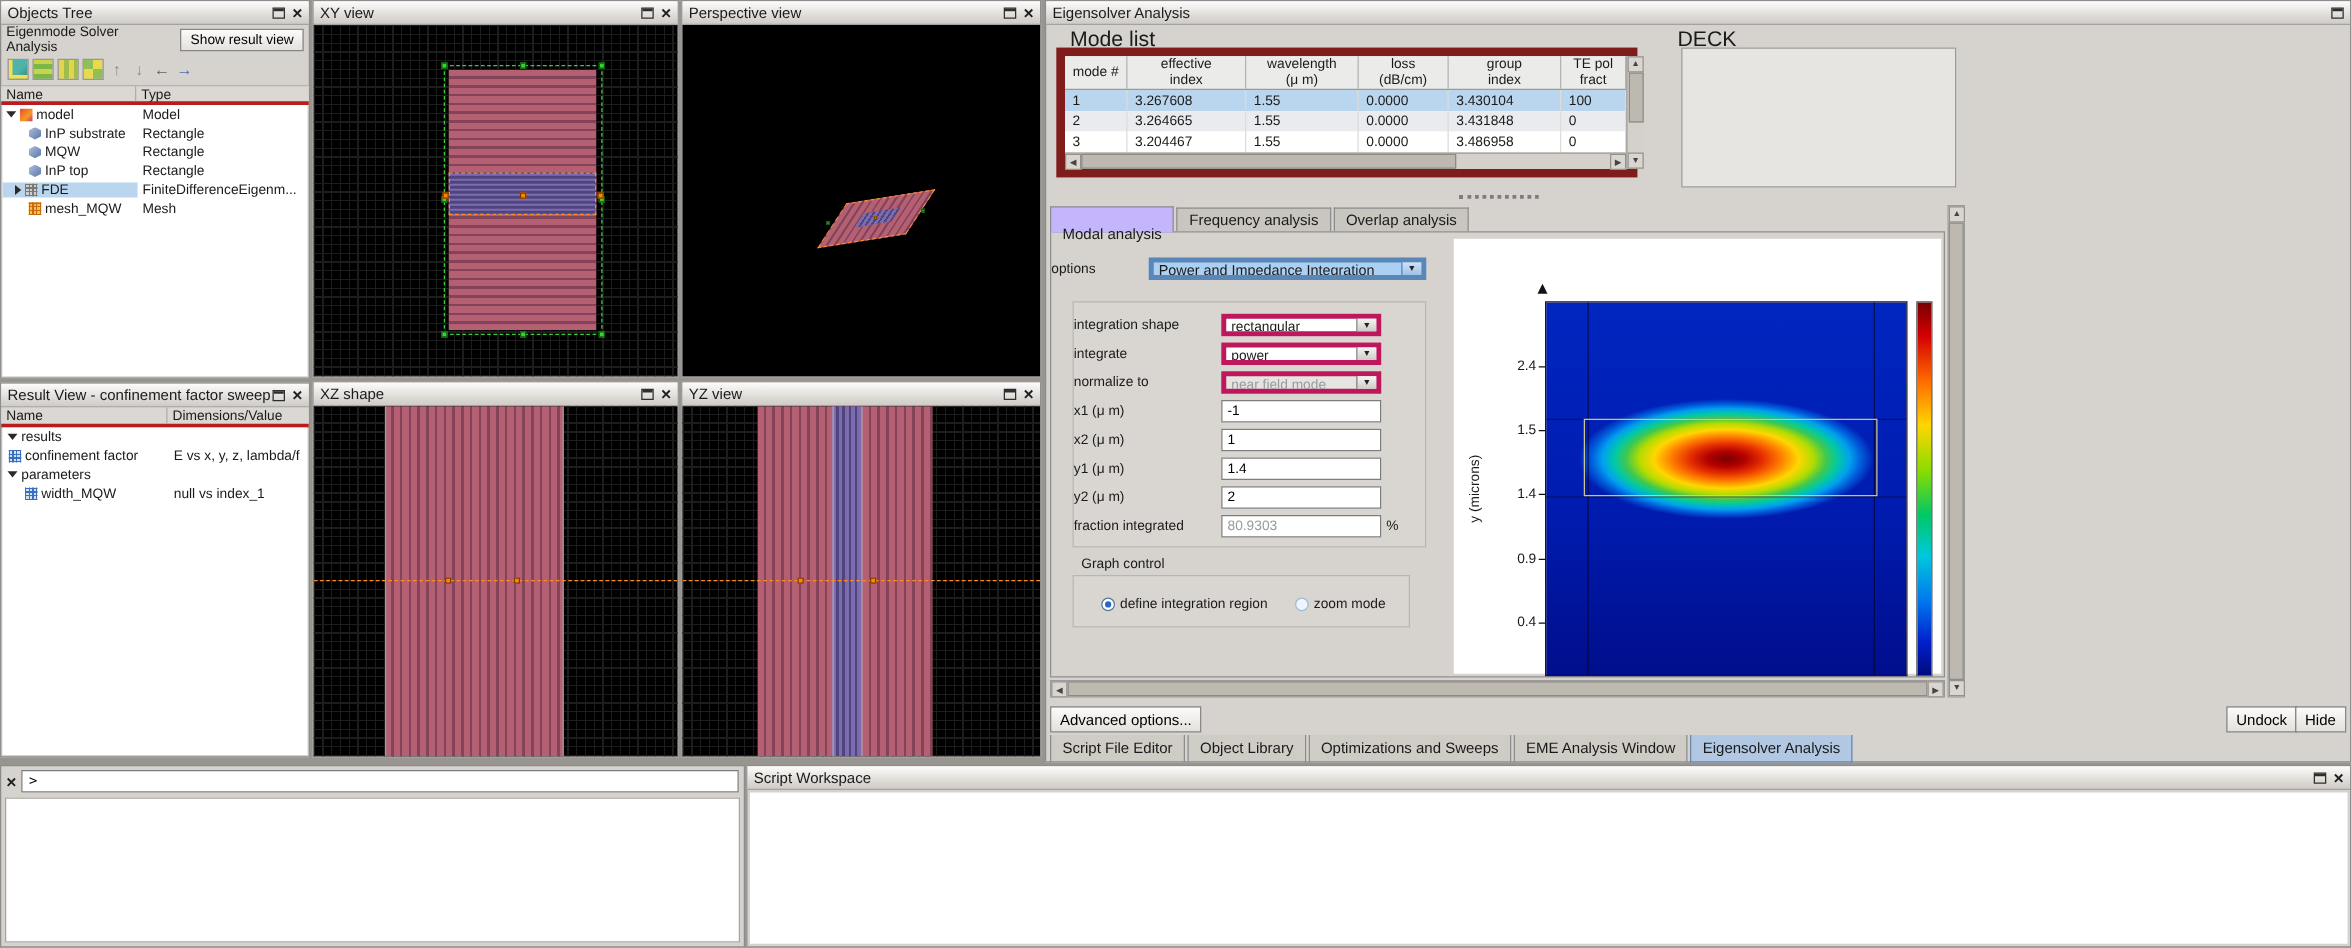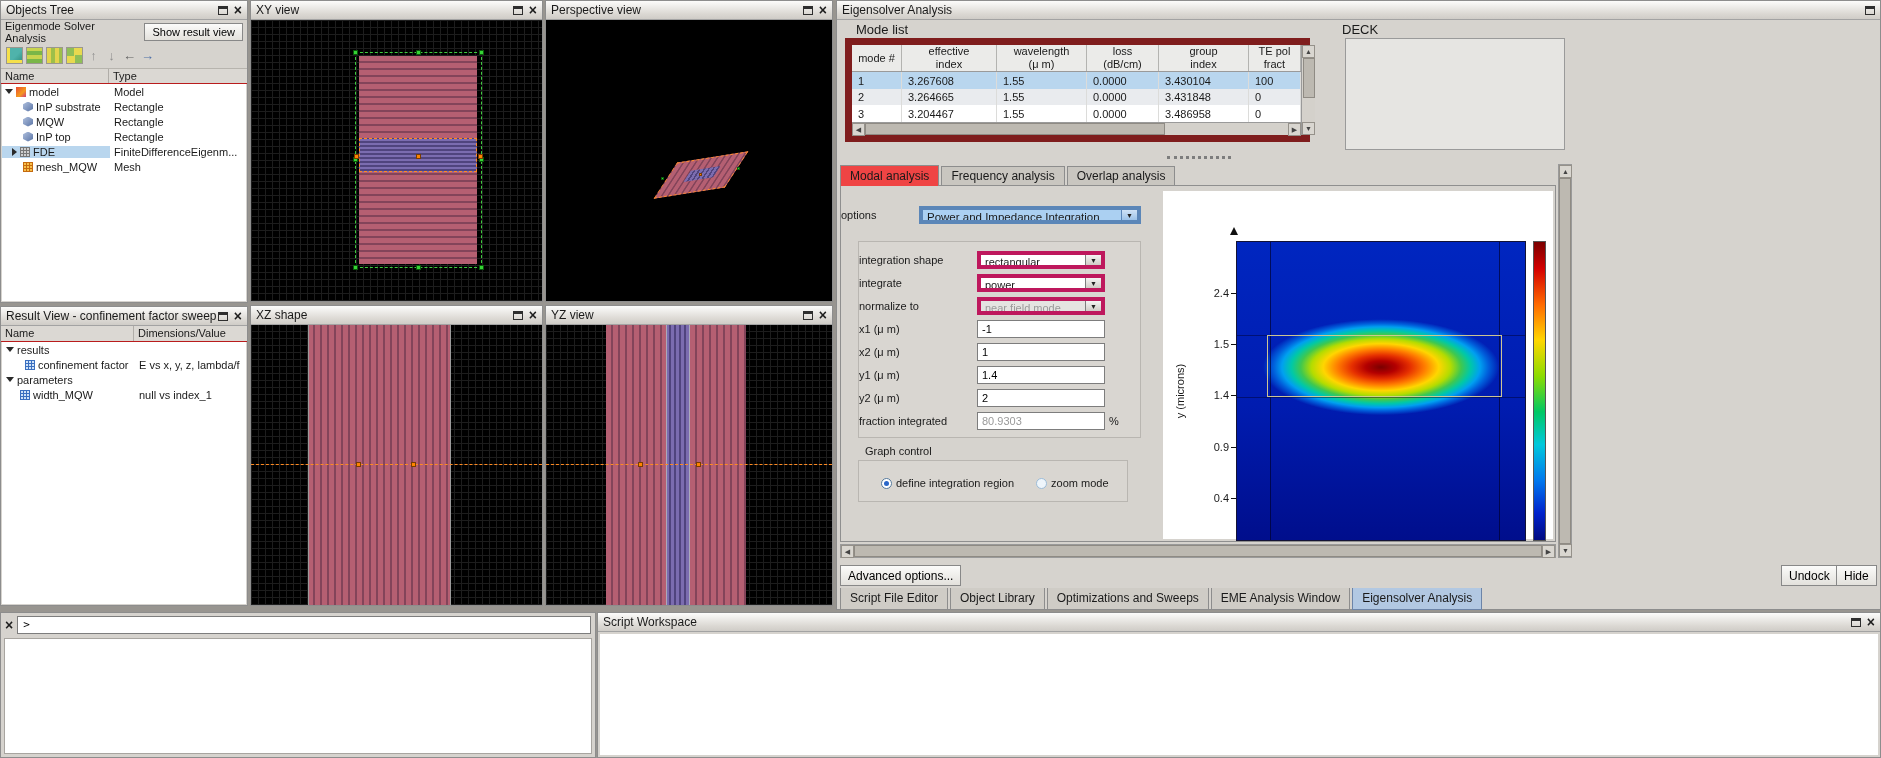--- a/index.html
+++ b/index.html
@@ -6,35 +6,35 @@
 body{width:1881px;height:758px;position:relative;overflow:hidden;background:#989590;
      font-family:"Liberation Sans",sans-serif;color:#1a1a1a;font-size:12px}
 .panel{position:absolute;background:#d6d3ce;border:1px solid #8d8d8d}
 .tb{height:19px;background:linear-gradient(#fcfcfb,#dcd9d4 70%,#cfccc7);border-bottom:1px solid #a3a3a3;
     display:flex;align-items:center;padding:0 5px;font-size:12px}
 .tb-t{flex:1;white-space:nowrap;overflow:hidden}
 .tbi{display:flex;align-items:center;gap:6px}
 .ico-undock{width:10px;height:9px;border:1px solid #2e2e2e;position:relative;display:inline-block}
 .ico-undock::before{content:"";position:absolute;left:0;right:0;top:0;height:2px;background:#2e2e2e}
 .ico-close{font-size:14px;line-height:10px;color:#1e1e1e;font-weight:bold}
-.lbl{position:absolute;font-size:13px;white-space:nowrap}
+.lbl{position:absolute;font-size:17px;white-space:nowrap}
 .btn{font-size:11px;padding:2px 7px;background:linear-gradient(#fbfbfa,#e3e1dc);border:1px solid #888;
      font-family:inherit;white-space:nowrap}
 
 .subhead{height:23px;display:flex;align-items:center;gap:4px;padding:0 4px;font-size:11px}
 .subhead .sp{flex:1}
 .ttoolbar{height:25px;display:flex;align-items:center;gap:3px;padding:0 5px}
 .tico{width:17px;height:17px;border:1px solid #9a978f;display:inline-block}
 .tico.i1{background:linear-gradient(135deg,#4fb3ab 55%,#2e8d7f);box-shadow:inset 3px -3px 0 #f5e04a}
 .tico.i2{background:repeating-linear-gradient(0deg,#7ab648 0 4px,#c8d44e 4px 8px)}
 .tico.i3{background:repeating-linear-gradient(90deg,#e3d44d 0 4px,#9dbf4a 4px 8px)}
 .tico.i4{background:conic-gradient(#e8d94f 0 25%,#8fbf57 0 50%,#e8d94f 0 75%,#8fbf57 0)}
 .tarrow{font-size:13px;font-weight:bold;color:#8e8e8e;width:15px;text-align:center}
 .tarrow.dk{color:#5f5f5f}.tarrow.bl{color:#4d6fa8}
-.colhead{height:16px;display:flex;font-size:11px;background:#dbd8d3;border-top:1px solid #b7b4ae;border-bottom:1px solid #b91c1c}
+.colhead{height:16px;display:flex;font-size:11px;background:#dbd8d3;border-top:1px solid #b7b4ae;border-bottom:3px solid #b91c1c}
 .colhead span{padding:1px 4px}
 .treebody{position:absolute;left:1px;right:1px;bottom:1px;background:#fff;overflow:hidden}
 .trow{display:flex;height:15px;align-items:center;font-size:11px}
 .tname{display:flex;align-items:center;gap:3px;overflow:hidden;white-space:nowrap}
 .ttype{flex:1;padding-left:4px;white-space:nowrap;overflow:hidden}
 .trow.sel .tname{background:#b9d6ee}
 .exp-d{width:0;height:0;border-left:4px solid transparent;border-right:4px solid transparent;border-top:5px solid #2a2a2a;display:inline-block}
 .exp-r{width:0;height:0;border-top:4px solid transparent;border-bottom:4px solid transparent;border-left:5px solid #2a2a2a;display:inline-block}
 .oi{width:10px;height:10px;display:inline-block;flex:none}
 .oi.model{background:linear-gradient(135deg,#e84a35,#f59a1e 60%,#cf3a7a)}
@@ -66,21 +66,21 @@
 .mt-row.sel{background:#b9d6ee}.mt-row.alt{background:#e9ebee}
 .c0{width:50px}.c1{width:95px}.c2{width:90px}.c3{width:72px}.c4{width:90px}.c5{width:52px}
 .sbh{display:flex;height:13px;background:#d4d1cb;border-top:1px solid #9a9a9a;align-items:stretch}
 .sbv{width:14px;display:flex;flex-direction:column;border-left:1px solid #9a9a9a;background:#d4d1cb}
 .sbb{width:13px;height:13px;display:flex;align-items:center;justify-content:center;font-size:7px;color:#444;
      background:#d9d6d0;border:1px solid #95918a;flex:none}
 .sbt{background:#bdb9b1;border:1px solid #8f8b84}
 
 .tabrow{position:absolute;display:flex;align-items:flex-end;gap:2px}
 .tab{height:19px;padding:2px 9px 0;font-size:12px;background:#c9c6c0;border:1px solid #8d8d8d;border-bottom:none;white-space:nowrap}
-.tab.active{height:21px;background:#ef4444;margin-bottom:-1px;z-index:3;position:relative;padding-top:3px}
+.tab.active{height:21px;background:#c4b5fd;margin-bottom:-1px;z-index:3;position:relative;padding-top:14px}
 .content{position:absolute;background:#d6d3ce;border:1px solid #8f8f8f}
 .gbox{position:absolute;border:1px solid #b9b6b1;background:#d9d6d1}
 .frow{position:absolute;left:0;right:0;height:20px;display:flex;align-items:center}
 .flbl{width:118px;padding-right:6px;font-size:11px;white-space:nowrap;flex:none}
 .combo{width:128px;height:18px;display:flex;border:4px solid #be185d;background:#fff;flex:none}
 .cval{flex:1;font-size:11px;padding:1px 4px;white-space:nowrap;overflow:hidden}
 .carr{width:16px;background:linear-gradient(#f4f4f3,#cfccc6);border-left:1px solid #7d7d7d;
       display:flex;align-items:center;justify-content:center;font-size:7px;color:#222;flex:none}
 .combo.dis{background:#e5e4e1}.combo.dis .cval{color:#9a9a9a}
 .combo.opt{width:222px;background:#abd0f2;border-color:#5b86b8}
@@ -211,21 +211,21 @@
   </div>
   <div class="treebody" style="top:35px">
     <div class="trow">
       <span class="tname" style="width:133px;padding-left:4px">
         <span class="exp-d"></span>
         <span>results</span>
       </span>
       <span class="ttype"></span>
     </div>
     <div class="trow">
-      <span class="tname" style="width:133px;padding-left:23px">
+      <span class="tname" style="width:133px;padding-left:5px">
         <span class="oi res"></span>
         <span>confinement factor</span>
       </span>
       <span class="ttype">E vs x, y, z, lambda/f</span>
     </div>
     <div class="trow">
       <span class="tname" style="width:133px;padding-left:4px">
         <span class="exp-d"></span>
         <span>parameters</span>
       </span>

